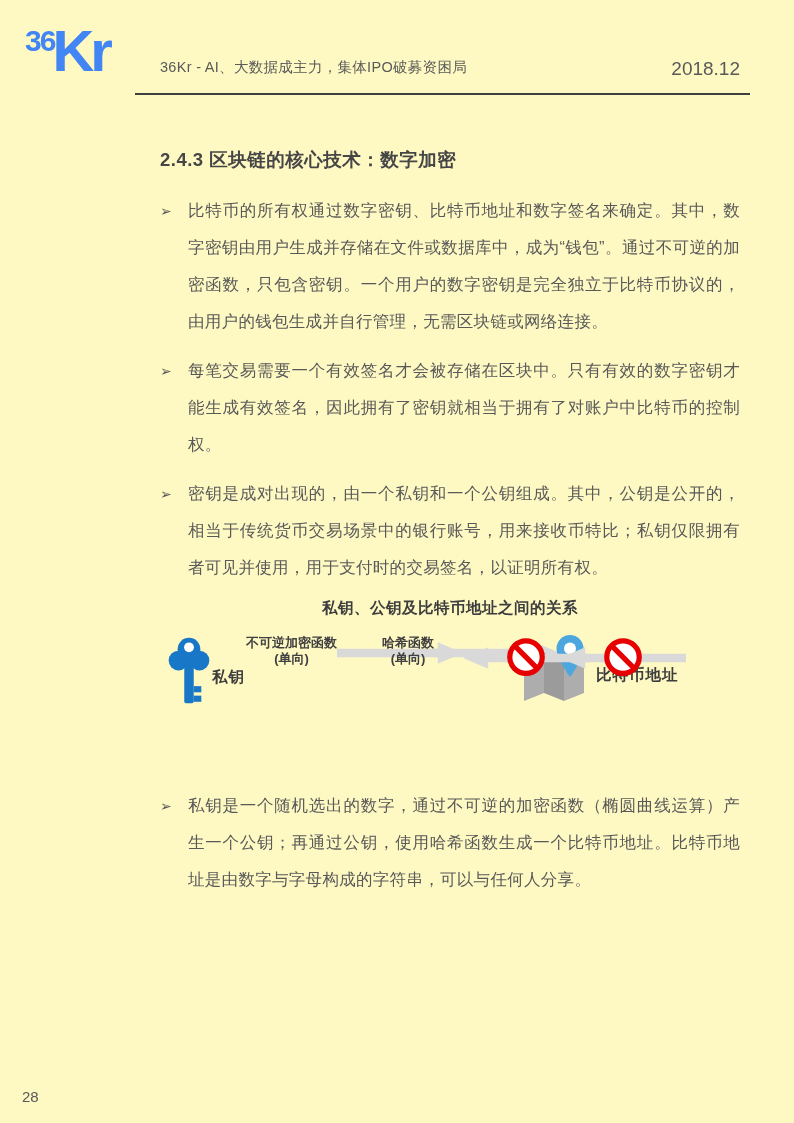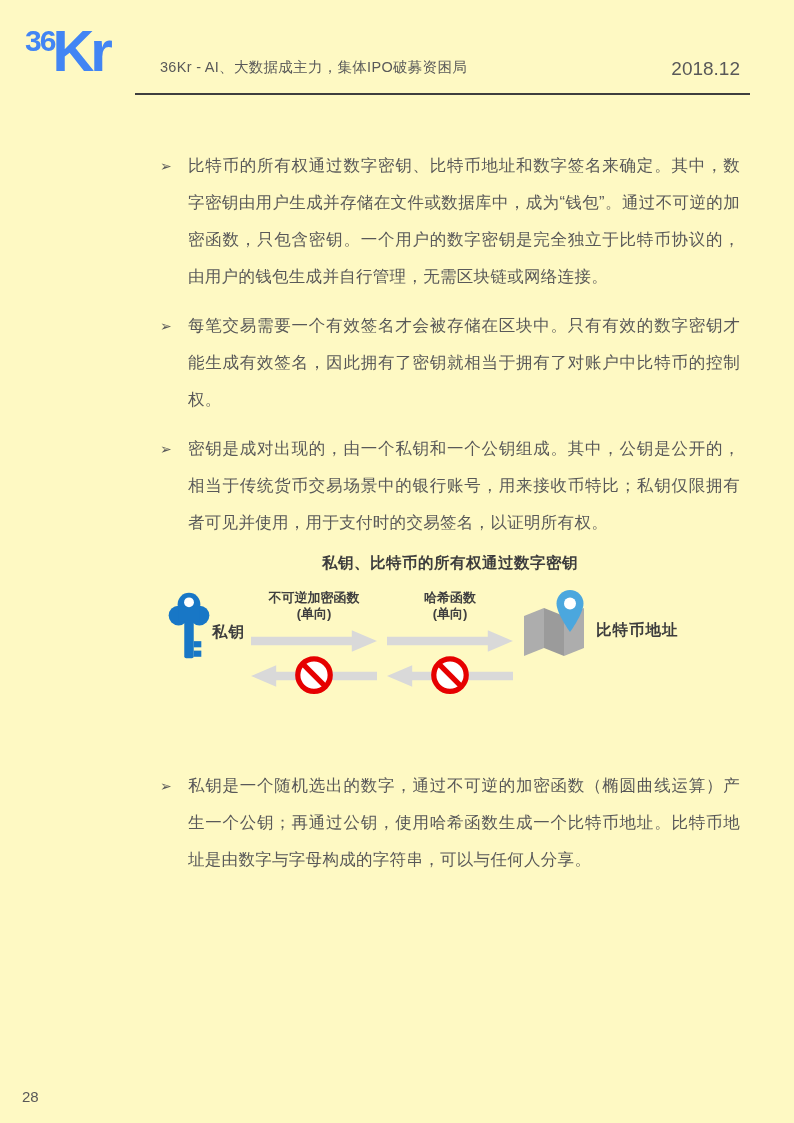--- a/index.html
+++ b/index.html
@@ -72,21 +72,21 @@
   }
   .fig-node { display: flex; align-items: center; }
   .fig-node-key { width: 80px; }
   .fig-node-map { width: 130px; margin-top: -4px; }
   .fig-node-label {
     font-size: 15.5px; font-weight: bold; color: #3d3d3d;
     margin-top: 8px; letter-spacing: 1px; white-space: nowrap;
   }
   .fig-link {
     width: 136px;
-    display: flex; flex-direction: column; align-items: center;
+    display: flex; flex-direction: row; align-items: center;
     flex: none;
   }
   .fig-link-label {
     height: 34px; margin-bottom: 6px;
     font-size: 13px; font-weight: bold; line-height: 16px;
     color: #404040; text-align: center; white-space: nowrap;
   }
   .arrow-back-wrap { position: relative; margin-top: 9px; }
   .no-sign {
     position: absolute; left: 50%; top: 50%;
@@ -106,38 +106,39 @@
 
   <div class="logo">
     <span class="logo-36">36</span>
       <span class="logo-kr">Kr</span>
   </div>
   <div class="doc-title">36Kr - AI、大数据成主力，集体IPO破募资困局</div>
   <div class="doc-date">2018.12</div>
   <div class="header-rule"></div>
 
   <div class="content">
+    <div class="section-heading">2.4.3 区块链的核心技术：数字加密</div>
 
     <ul class="bullet-list">
       <li class="bullet-item">
         <span class="bullet-marker">➢</span>
         <span>比特币的所有权通过数字密钥、比特币地址和数字签名来确定。其中，数字密钥由用户生成并存储在文件或数据库中，成为“钱包”。通过不可逆的加密函数，只包含密钥。一个用户的数字密钥是完全独立于比特币协议的，由用户的钱包生成并自行管理，无需区块链或网络连接。</span>
       </li>
       <li class="bullet-item">
         <span class="bullet-marker">➢</span>
         <span>每笔交易需要一个有效签名才会被存储在区块中。只有有效的数字密钥才能生成有效签名，因此拥有了密钥就相当于拥有了对账户中比特币的控制权。</span>
       </li>
       <li class="bullet-item">
         <span class="bullet-marker">➢</span>
         <span>密钥是成对出现的，由一个私钥和一个公钥组成。其中，公钥是公开的，相当于传统货币交易场景中的银行账号，用来接收币特比；私钥仅限拥有者可见并使用，用于支付时的交易签名，以证明所有权。</span>
       </li>
     </ul>
 
     <div class="figure">
-      <div class="fig-title">私钥、比特币的所有权通过数字密钥</div>
+      <div class="fig-title">私钥、公钥及比特币地址之间的关系</div>
       <div class="fig-row">
 
         <div class="fig-node fig-node-key">
           <span>
             <svg width="46" height="72" viewBox="0 0 48 76">
               <g fill="#1877C6">
                 <circle cx="24" cy="15" r="12"></circle>
                 <circle cx="13" cy="27" r="10.5"></circle>
                 <circle cx="35" cy="27" r="10.5"></circle>
                 <rect x="13" y="17" width="22" height="16"></rect>

